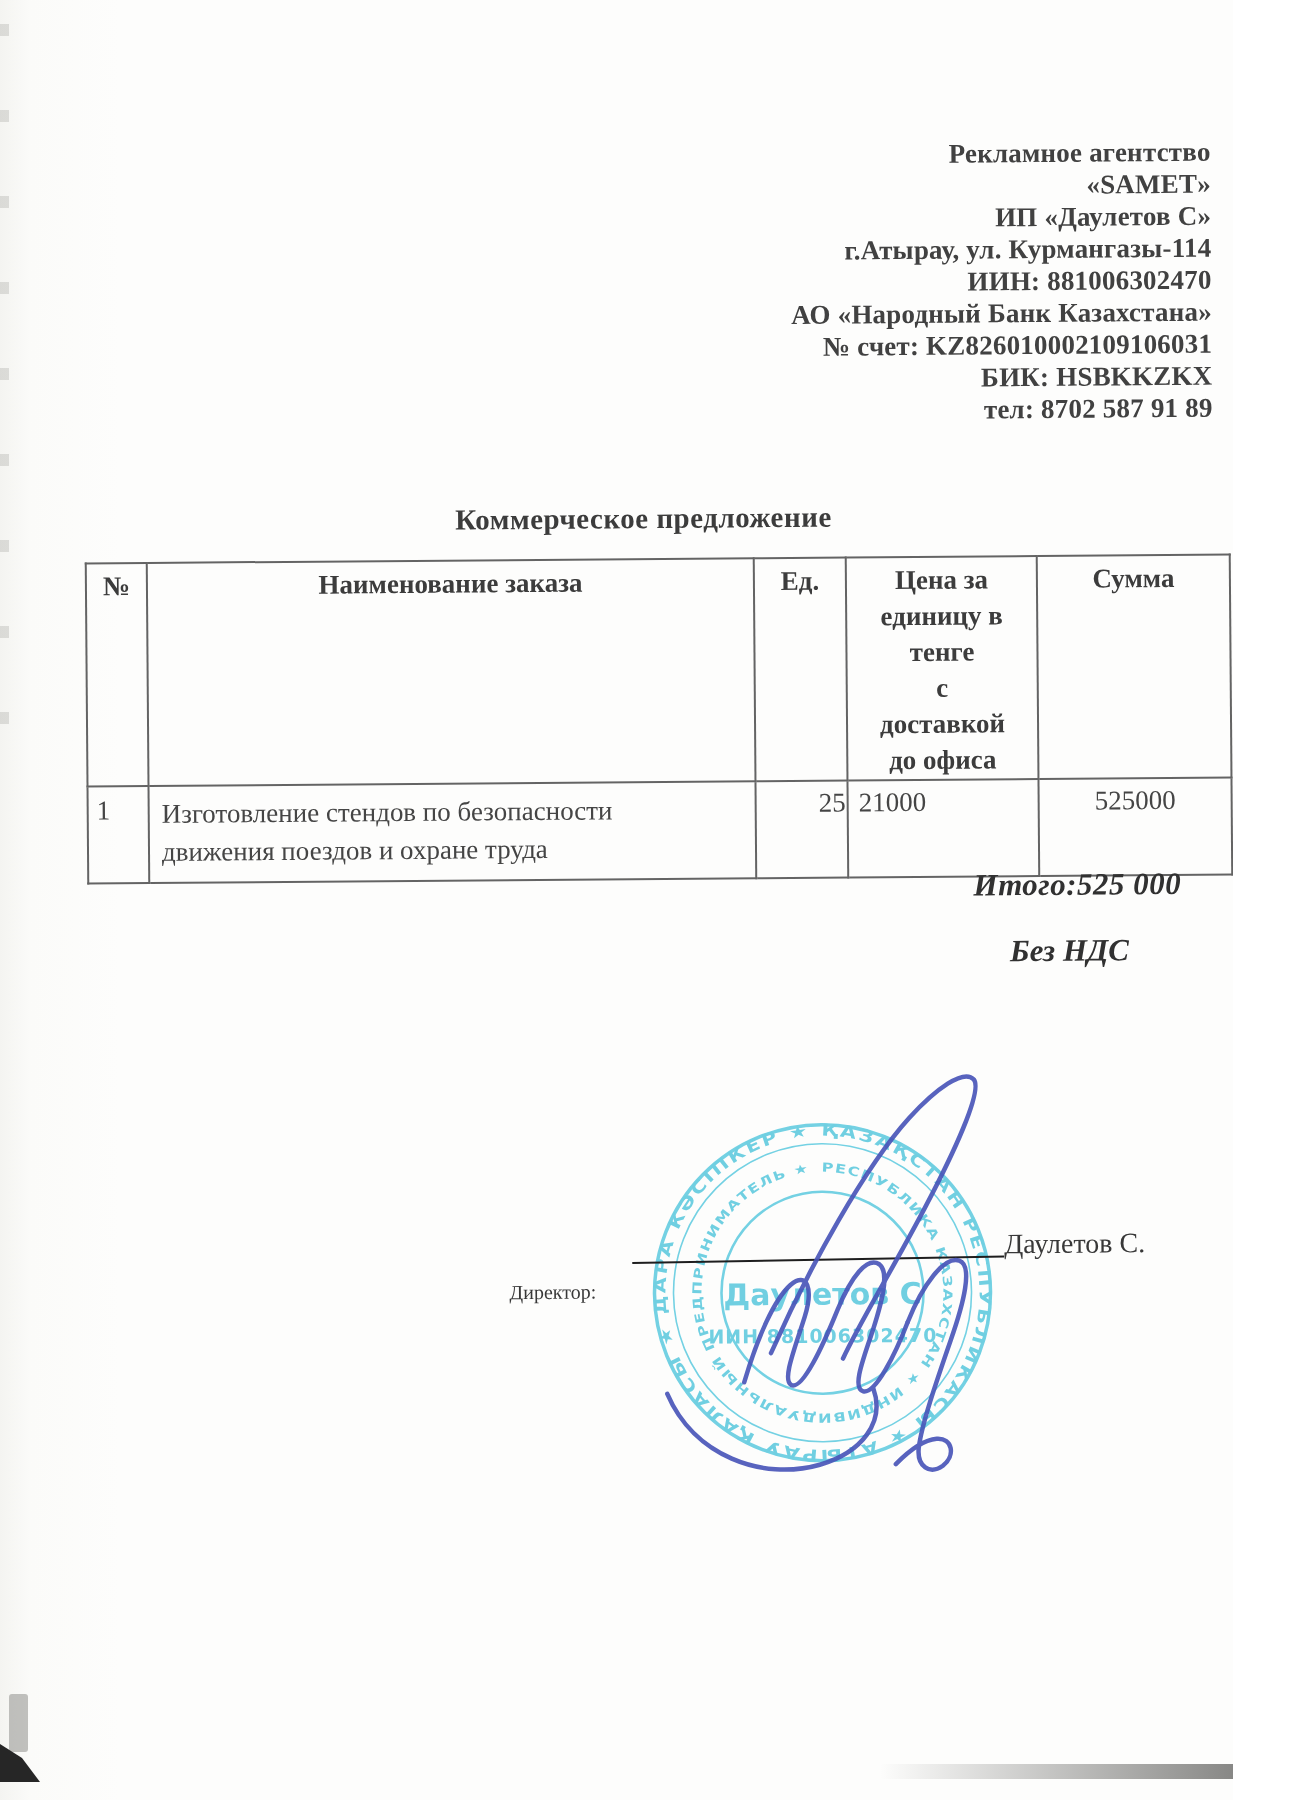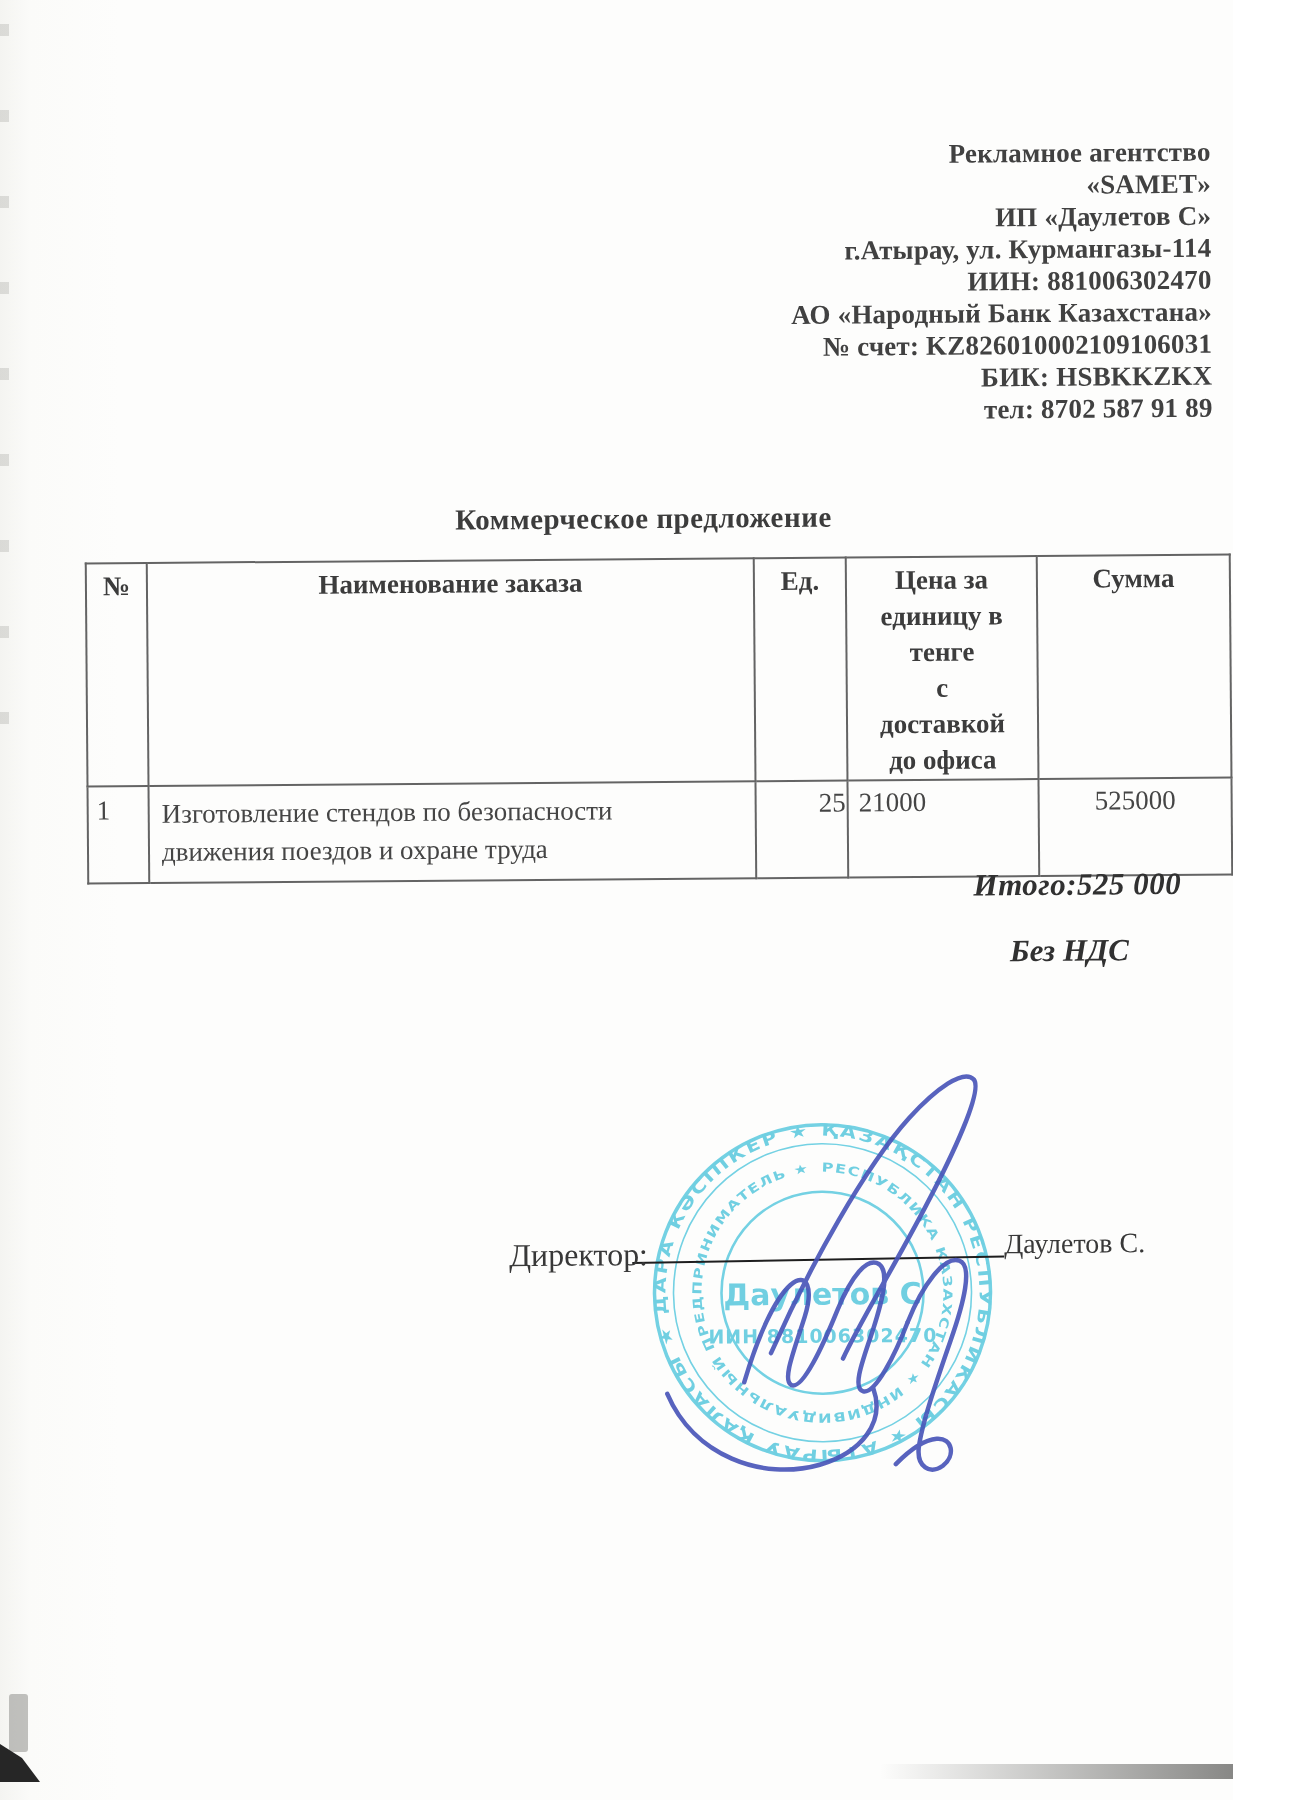--- a/index.html
+++ b/index.html
@@ -54,21 +54,21 @@
   .total-line{
     position:absolute;left:700px;top:870px;width:480px;text-align:right;
     font-weight:bold;font-style:italic;font-size:31px;color:#313131;letter-spacing:0.5px;
   }
   .vat-line{
     position:absolute;left:700px;top:936px;width:427px;text-align:right;
     font-weight:bold;font-style:italic;font-size:31px;color:#313131;
   }
 
   
-  .sig-role{position:absolute;left:505px;top:1236px;font-size:32px;color:#383838;z-index:5;}
+  .sig-role{position:absolute;left:505px;top:1280px;font-size:20px;color:#383838;z-index:5;}
   .sig-name{position:absolute;left:1000px;top:1231px;font-size:28px;color:#383838;z-index:5;}
   .sig-line{
     position:absolute;left:628px;top:1260px;width:372px;height:0;
     border-top:2.5px solid #1e1e1e;transform:rotate(-0.55deg);z-index:4;
   }
 
   
   .stamp-svg{position:absolute;left:640px;top:1116px;width:356px;height:356px;opacity:0.82;z-index:2;}
   .stamp-ring-text{font-family:"DejaVu Sans","Liberation Sans",sans-serif;font-weight:bold;}
   .stamp-center-name{font-family:"DejaVu Sans","Liberation Sans",sans-serif;font-weight:bold;font-size:30px;}

